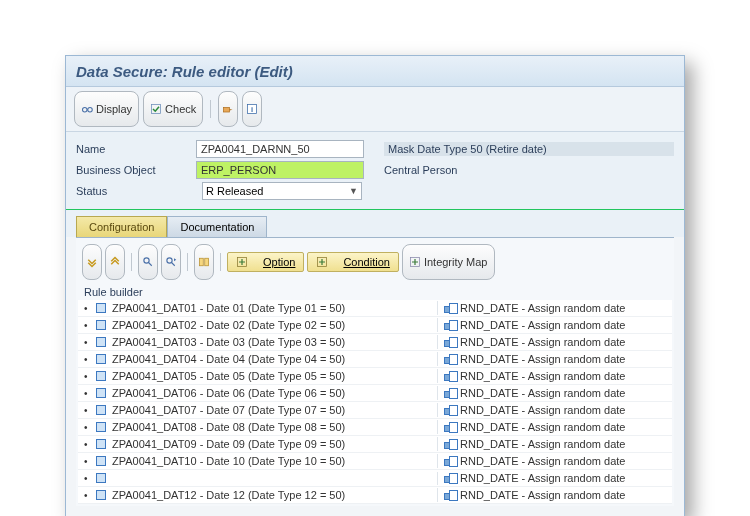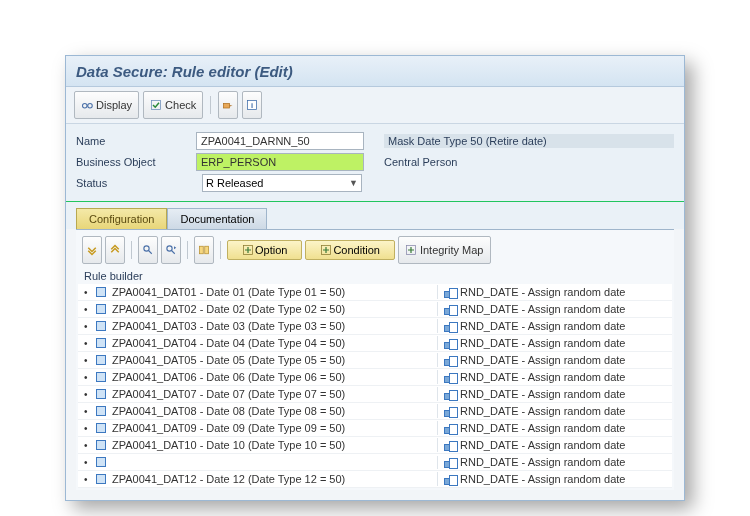--- a/index.html
+++ b/index.html
@@ -34,25 +34,25 @@
     border-bottom: 1px solid #c9d6e3;
     background: #eef3f8;
   }
   .btn {
     display: inline-flex;
     align-items: center;
     gap: 3px;
     padding: 2px 6px;
     border: 1px solid #b0b8c0;
     background: linear-gradient(#fdfdfd, #e6e9ec);
-    border-radius: 2px;
+    border-radius: 8px;
     cursor: pointer;
     font-size: 11px;
     color: #333;
-    height: 28px;
+    height: 36px;
   }
   .btn-icon {
     width: 20px;
     padding: 2px 3px;
     justify-content: center;
   }
   .divider {
     width: 1px;
     height: 18px;
     background: #c0c8d0;
@@ -134,28 +134,29 @@
   .inner-toolbar {
     display: flex;
     align-items: center;
     padding: 4px 4px;
     gap: 3px;
     background: #f5f8fb;
   }
   .btn-yellow {
     display: inline-flex;
     align-items: center;
-    gap: 1px;
-    padding: 2px 14px;
+    gap: 15px;
+    padding: 2px 8px;
     border: 1px solid #c0b060;
     background: linear-gradient(#fcf4c8, #f0e090);
     border-radius: 2px;
     font-size: 11px;
     cursor: pointer;
     height: 20px;
+    text-decoration: underline;
   }
   .rule-builder-hdr {
     padding: 2px 6px;
     font-size: 11px;
     color: #2b3e5a;
     background: #f5f8fb;
   }
   .rule-grid {
     background: #fff;
   }
@@ -169,21 +170,21 @@
     width: 360px;
     display: flex;
     align-items: center;
     padding: 1px 6px;
     gap: 6px;
     border-right: 1px solid #dfe5eb;
   }
   .rule-right {
     flex: 1;
     display: flex;
-    align-items: flex-end;
+    align-items: center;
     padding: 1px 6px;
     gap: 4px;
   }
   .bullet { color: #333; font-size: 10px; width: 6px; }
   .box-icon { width: 10px; height: 10px; border: 1px solid #3c78c0; background: #cfe3f6; flex-shrink:0; }
   .rule-text { font-size: 11px; color: #333; }
   .assign-icon { width: 12px; height: 10px; display:inline-block; position:relative; flex-shrink:0; }
   .assign-icon::before {
     content:""; position:absolute; left:0; top:3px; width:7px; height:5px;
     background:#7aa8d8; border:1px solid #3c78c0;

